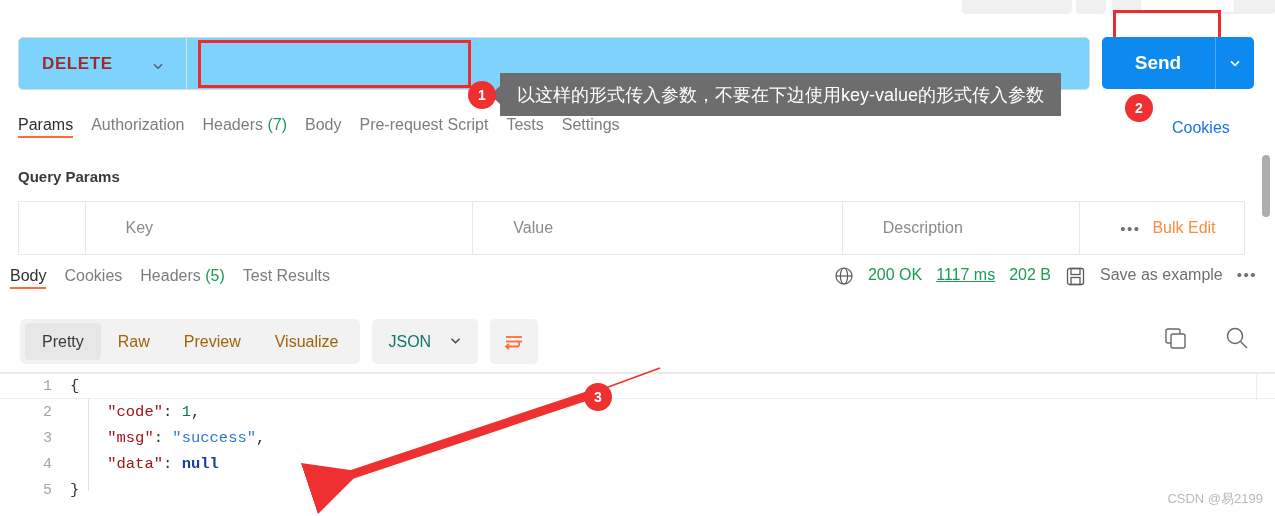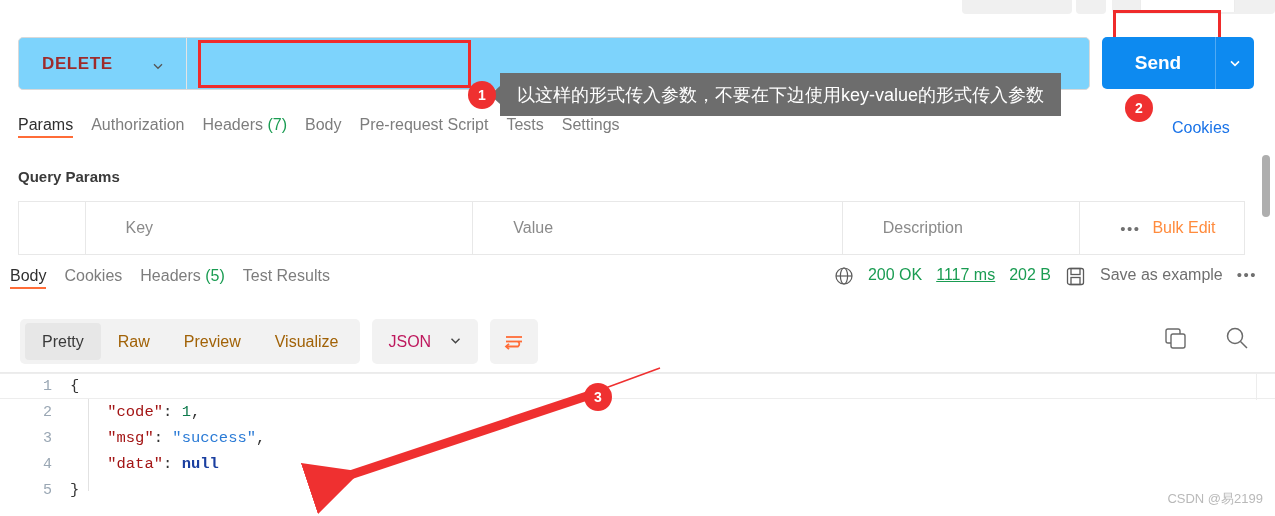--- a/index.html
+++ b/index.html
@@ -187,21 +187,21 @@
     align-items: center; padding: 0 5px;
   }
   .seg {
     padding: 0 17px; height: 37px; line-height: 37px;
     font-size: 16px; color: #a16207; border-radius: 4px; cursor: pointer;
   }
   .seg.active { background: #e7e7e7; color: #3a3a3a; }
   .json-select {
     display: flex; align-items: center; gap: 18px;
     background: #f2f2f2; border-radius: 5px; height: 45px;
-    padding: 0 16px; font-size: 16px; color: #be185d; cursor: pointer;
+    padding: 0 16px; font-size: 16px; color: #0f766e; cursor: pointer;
   }
   .wrap-btn {
     width: 48px; height: 45px; background: #f2f2f2; border-radius: 5px;
     display: flex; align-items: center; justify-content: center; cursor: pointer;
   }
   .right-icons {
     position: absolute; right: 25px; top: 325px;
     display: flex; gap: 36px; align-items: center; color: #6a6a6a;
   }
 

